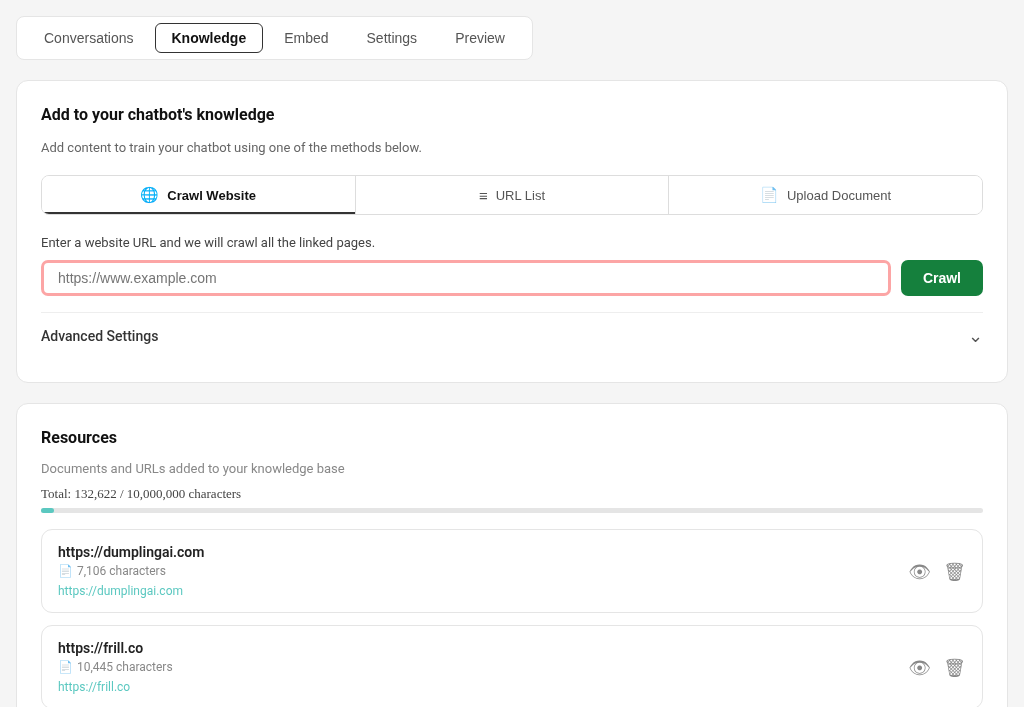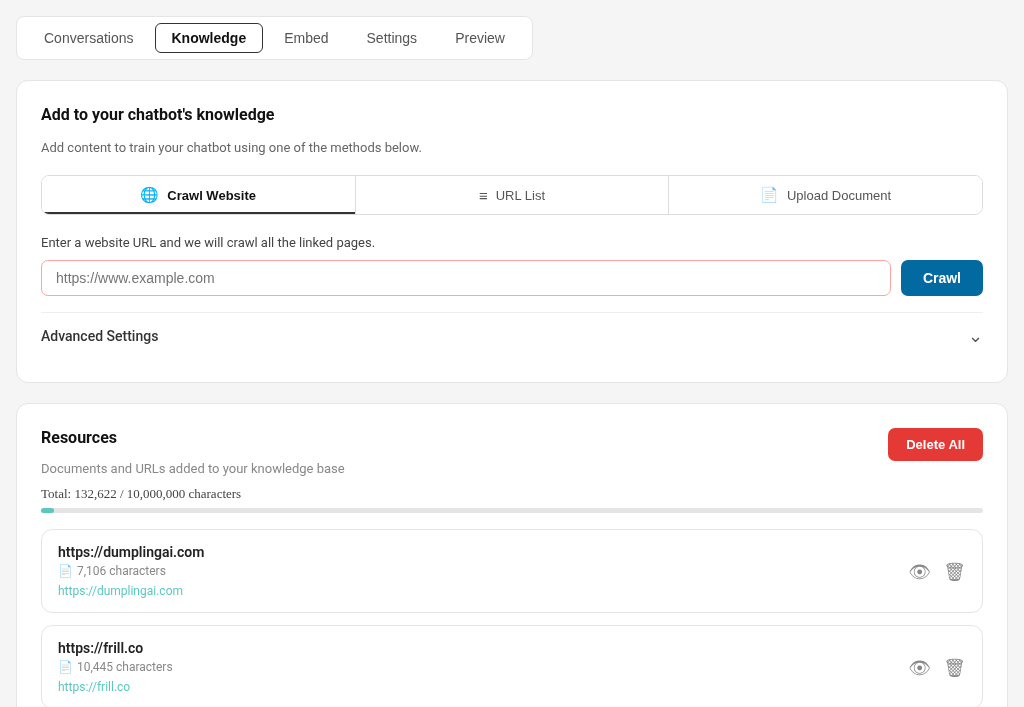--- a/index.html
+++ b/index.html
@@ -100,29 +100,29 @@
       margin-bottom: 10px;
     }
     .url-input-row {
       display: flex;
       gap: 10px;
       margin-bottom: 16px;
     }
     .url-input {
       flex: 1;
       padding: 2px 14px;
-      border: 1px solid #fca5a5;
+      border: 3px solid #fca5a5;
       border-radius: 7px;
       font-size: 14px;
       color: #888;
       outline: none;
     }
     .crawl-button {
       padding: 10px 22px;
-      background: #0369a1;
+      background: #15803d;
       color: #fff;
       border: none;
       border-radius: 7px;
       font-size: 14px;
       font-weight: 600;
       cursor: pointer;
       text-align: right;
     }
 
     
@@ -275,21 +275,20 @@
     <span class="chevron-icon">⌄</span>
   </div>
 </div>
 
 <div class="card">
   <div class="resources-header">
     <div>
       <div class="resources-title">Resources</div>
       <div class="resources-subtitle">Documents and URLs added to your knowledge base</div>
     </div>
-    <button class="delete-all-button">Delete All</button>
   </div>
 
   <div class="total-chars">Total: 132,622 / 10,000,000 characters</div>
   <div class="progress-bar-track">
     <div class="progress-bar-fill"></div>
   </div>
 
   <div id="resource-items-container">
       <div class="resource-item">
       <div class="resource-info">

